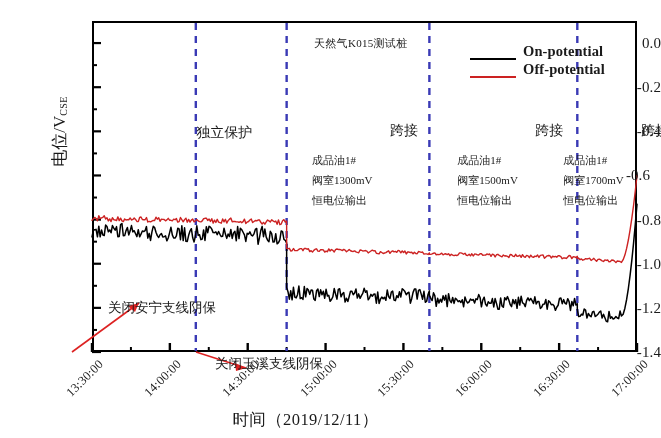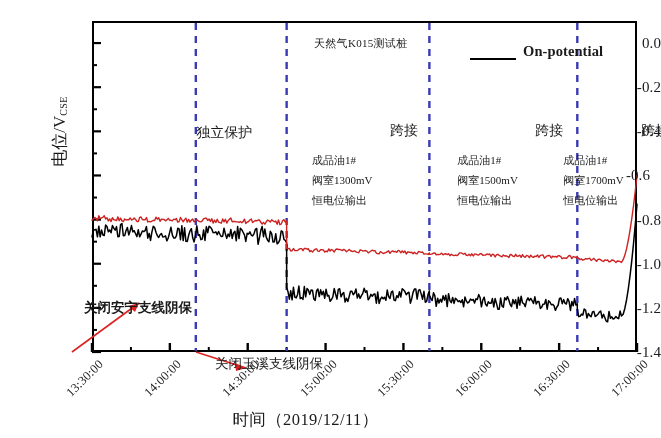--- a/index.html
+++ b/index.html
@@ -129,20 +129,24 @@
     </div>
   <div id="x-axis-title">时间（2019/12/11）</div>
 
   <div id="chart-title">天然气K015测试桩</div>
 
   <div id="legend">
       <div class="legend-row">
         <span class="legend-swatch" style="border-top-color: rgb(0, 0, 0);"></span>
         <span class="legend-text">On-potential</span>
       </div>
+      <div class="legend-row">
+        <span class="legend-swatch" style="border-top-color: rgb(204, 34, 34);"></span>
+        <span class="legend-text">Off-potential</span>
+      </div>
     </div>
 
   <div id="annotations">
       <div class="zone-head" style="left: 132.321px; top: 124px; width: 120px;">独立保护</div>
       <div class="zone-head" style="left: 298.012px; top: 122px; width: 120px;">跨接</div>
       <div class="zone-block" style="left: 312.012px; top: 150px;">
         <div>成品油1#</div>
         <div>阀室1300mV</div>
         <div>恒电位输出</div>
       </div>
@@ -153,17 +157,17 @@
         <div>恒电位输出</div>
       </div>
       <div class="zone-head" style="left: 549.155px; top: 122px; width: 120px;">跨接</div>
       <div class="zone-block" style="left: 563.155px; top: 150px;">
         <div>成品油1#</div>
         <div>阀室1700mV</div>
         <div>恒电位输出</div>
       </div>
     </div>
   <div id="callouts">
-      <div class="callout" style="left: 84px; top: 299px; font-weight: bold;">关闭安宁支线阴保</div>
+      <div class="callout" style="left: 108px; top: 299px;">关闭安宁支线阴保</div>
       <div class="callout" style="left: 215px; top: 355px;">关闭玉溪支线阴保</div>
     </div>
 
 </div>
 
 </body></html>

